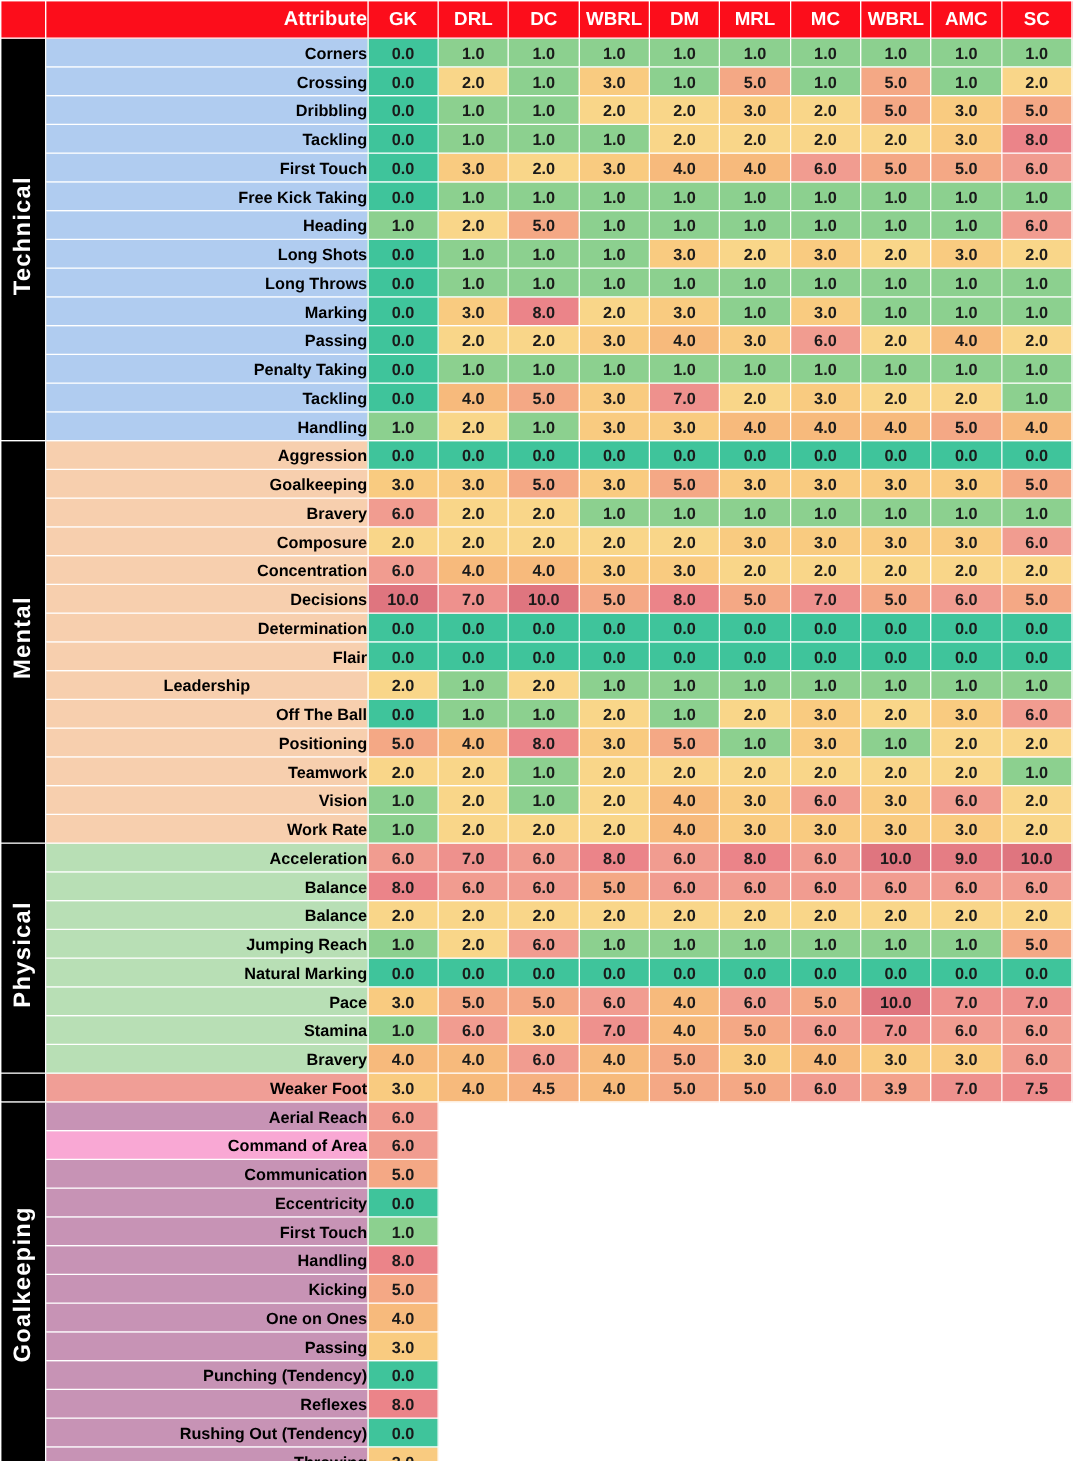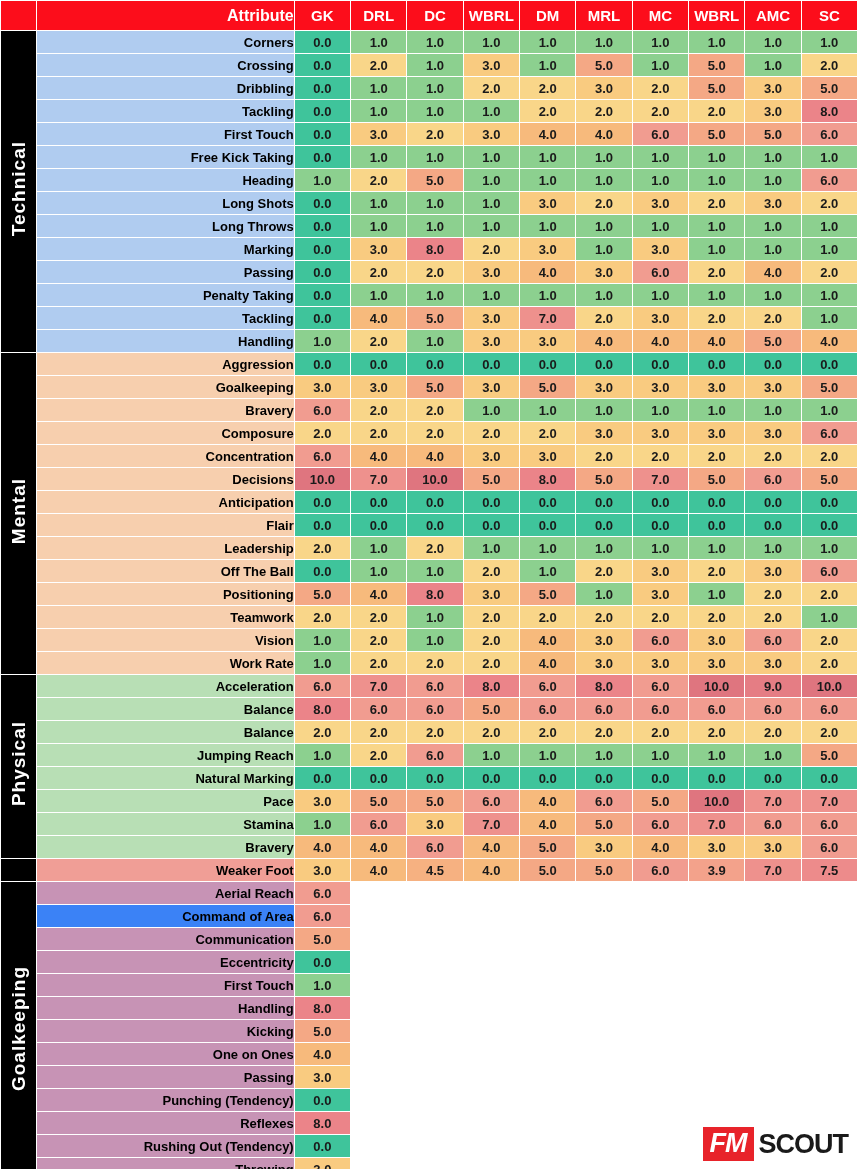--- a/index.html
+++ b/index.html
@@ -335,21 +335,21 @@
           <td class="val" style="background: rgb(223, 117, 127);">10.0</td>
           <td class="val" style="background: rgb(244, 168, 133);">5.0</td>
           <td class="val" style="background: rgb(235, 132, 137);">8.0</td>
           <td class="val" style="background: rgb(244, 168, 133);">5.0</td>
           <td class="val" style="background: rgb(238, 145, 141);">7.0</td>
           <td class="val" style="background: rgb(244, 168, 133);">5.0</td>
           <td class="val" style="background: rgb(241, 156, 144);">6.0</td>
           <td class="val" style="background: rgb(244, 168, 133);">5.0</td>
         </tr>
         <tr>
-          <td class="attr-name" style="background: rgb(247, 207, 174);">Anticipation</td>
+          <td class="attr-name" style="background: rgb(247, 207, 174);">Determination</td>
           <td class="val" style="background: rgb(63, 196, 155);">0.0</td>
           <td class="val" style="background: rgb(63, 196, 155);">0.0</td>
           <td class="val" style="background: rgb(63, 196, 155);">0.0</td>
           <td class="val" style="background: rgb(63, 196, 155);">0.0</td>
           <td class="val" style="background: rgb(63, 196, 155);">0.0</td>
           <td class="val" style="background: rgb(63, 196, 155);">0.0</td>
           <td class="val" style="background: rgb(63, 196, 155);">0.0</td>
           <td class="val" style="background: rgb(63, 196, 155);">0.0</td>
           <td class="val" style="background: rgb(63, 196, 155);">0.0</td>
           <td class="val" style="background: rgb(63, 196, 155);">0.0</td>
@@ -361,21 +361,21 @@
           <td class="val" style="background: rgb(63, 196, 155);">0.0</td>
           <td class="val" style="background: rgb(63, 196, 155);">0.0</td>
           <td class="val" style="background: rgb(63, 196, 155);">0.0</td>
           <td class="val" style="background: rgb(63, 196, 155);">0.0</td>
           <td class="val" style="background: rgb(63, 196, 155);">0.0</td>
           <td class="val" style="background: rgb(63, 196, 155);">0.0</td>
           <td class="val" style="background: rgb(63, 196, 155);">0.0</td>
           <td class="val" style="background: rgb(63, 196, 155);">0.0</td>
         </tr>
         <tr>
-          <td class="attr-name" style="background: rgb(247, 207, 174);">Leadership</td>
+          <td class="attr-name" style="background: rgb(247, 207, 174); text-align: center;">Leadership</td>
           <td class="val" style="background: rgb(249, 214, 137);">2.0</td>
           <td class="val" style="background: rgb(140, 208, 143);">1.0</td>
           <td class="val" style="background: rgb(249, 214, 137);">2.0</td>
           <td class="val" style="background: rgb(140, 208, 143);">1.0</td>
           <td class="val" style="background: rgb(140, 208, 143);">1.0</td>
           <td class="val" style="background: rgb(140, 208, 143);">1.0</td>
           <td class="val" style="background: rgb(140, 208, 143);">1.0</td>
           <td class="val" style="background: rgb(140, 208, 143);">1.0</td>
           <td class="val" style="background: rgb(140, 208, 143);">1.0</td>
           <td class="val" style="background: rgb(140, 208, 143);">1.0</td>
@@ -572,21 +572,21 @@
           <td class="blank"></td>
           <td class="blank"></td>
           <td class="blank"></td>
           <td class="blank"></td>
           <td class="blank"></td>
           <td class="blank"></td>
           <td class="blank"></td>
           <td class="blank"></td>
         </tr>
         <tr>
-          <td class="attr-name" style="background: #3b82f6;">Command of Area</td>
+          <td class="attr-name" style="background: #f9a8d4;">Command of Area</td>
           <td class="val" style="background: rgb(241, 156, 144);">6.0</td>
           <td class="blank"></td>
           <td class="blank"></td>
           <td class="blank"></td>
           <td class="blank"></td>
           <td class="blank"></td>
           <td class="blank"></td>
           <td class="blank"></td>
           <td class="blank"></td>
           <td class="blank"></td>
@@ -730,17 +730,13 @@
           <td class="blank"></td>
           <td class="blank"></td>
           <td class="blank"></td>
           <td class="blank"></td>
           <td class="blank"></td>
           <td class="blank"></td>
         </tr>
       </tbody>
   </table>
 
-  <div class="logo-wrap">
-    <span class="logo-fm">FM</span>
-    <span class="logo-scout">SCOUT</span>
-  </div>
 </div>
 
 </body></html>

